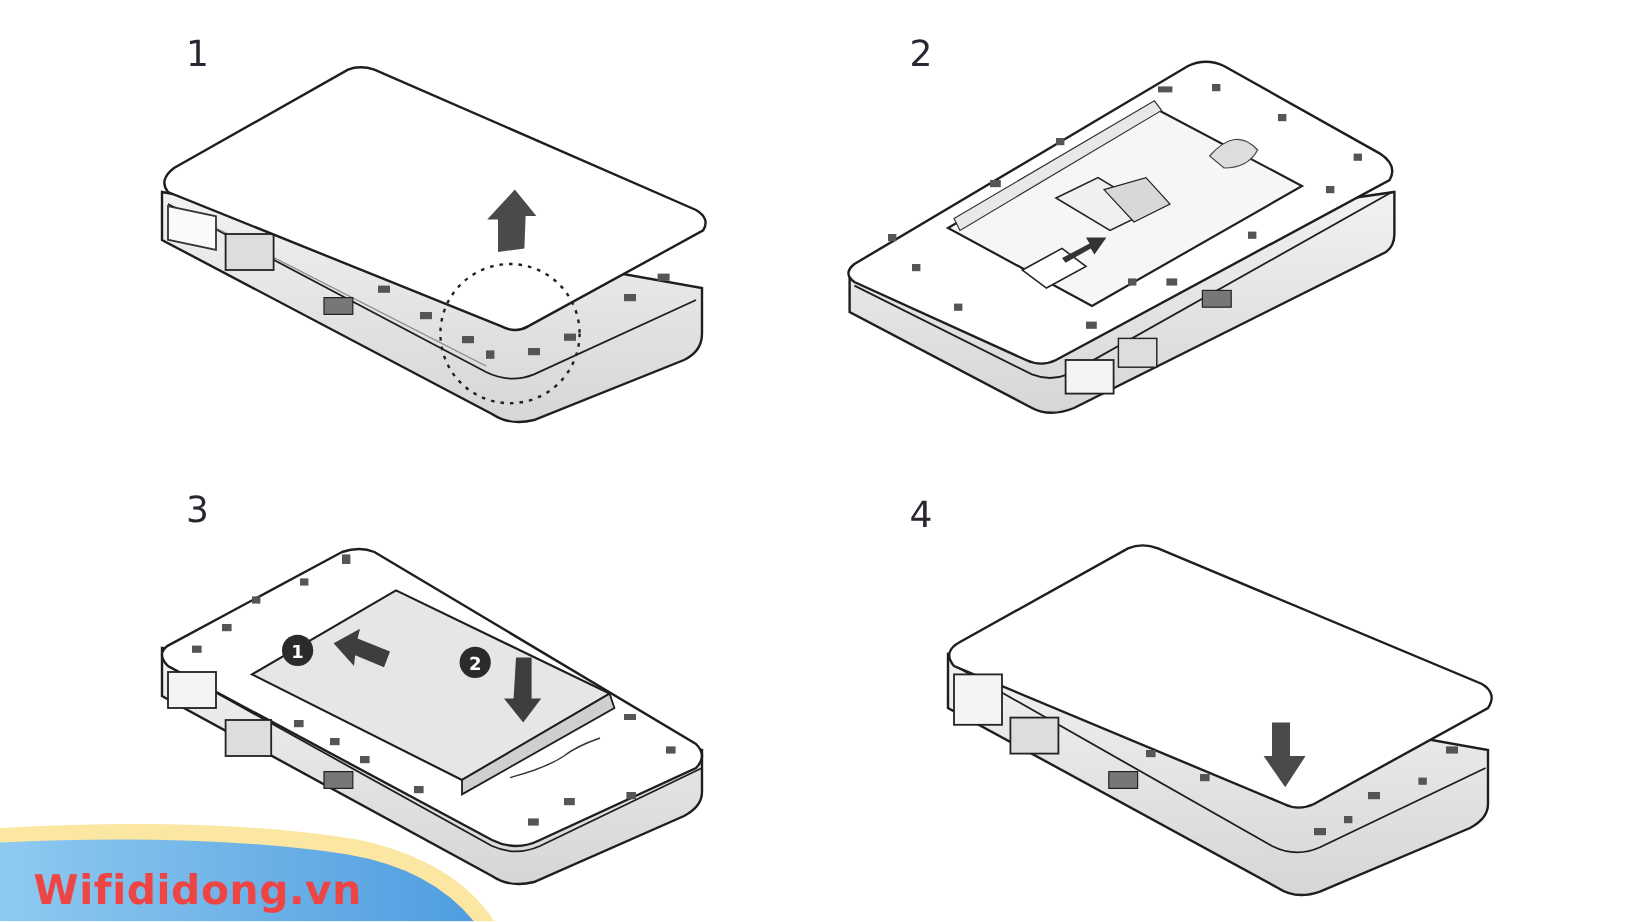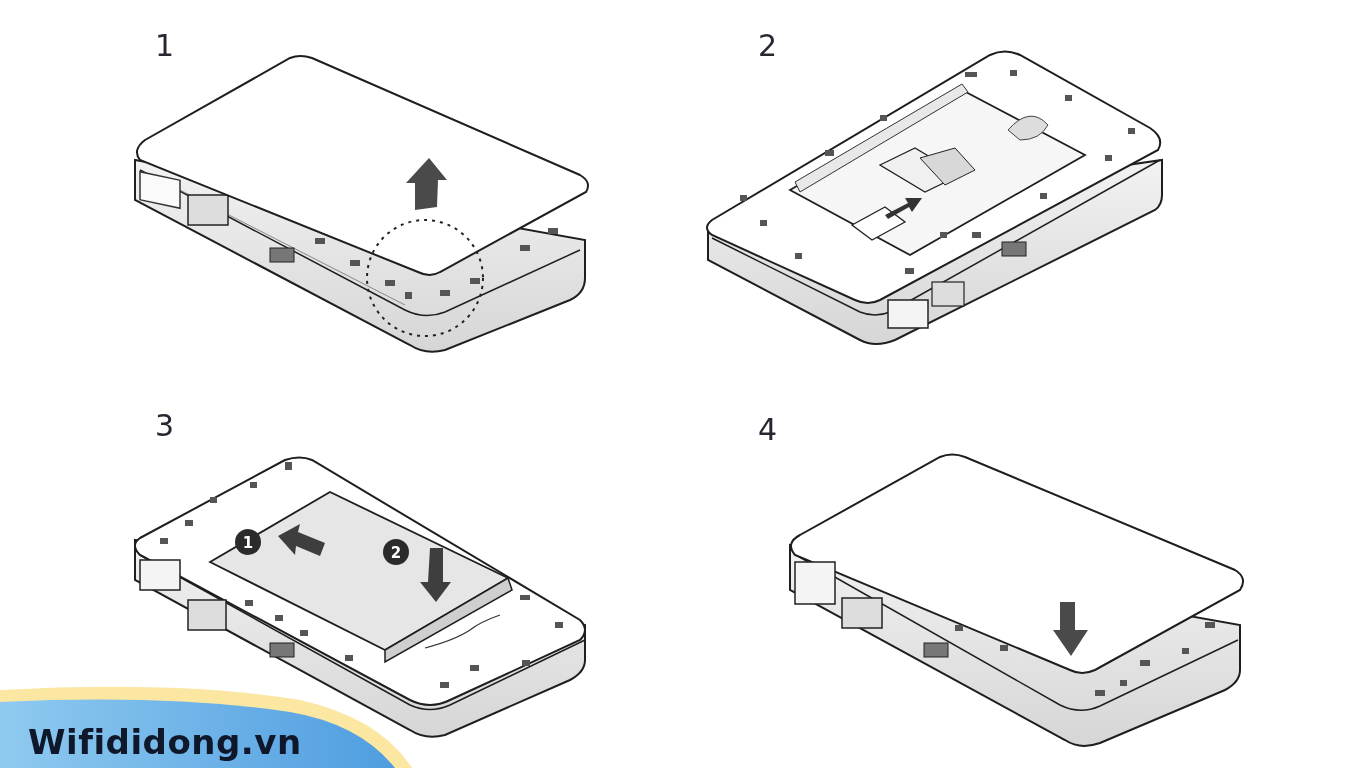--- a/index.html
+++ b/index.html
@@ -13,21 +13,21 @@
     font-size: 30px; color: #2a2530; font-weight: normal;
   }
   svg.panel { position: absolute; left: 0; top: 0; }
   .watermark {
     position: absolute; left: 0; top: 0; width: 420px; height: 768px;
     pointer-events: none;
   }
   .wm-text {
     position: absolute; left: 28px; top: 722px;
     font-family: "DejaVu Sans", sans-serif; font-weight: bold;
-    font-size: 34px; color: #0f172a; letter-spacing: 0.5px;
+    font-size: 34px; color: #ef4444; letter-spacing: 0.5px;
   }
 </style>
 </head>
 <body>
 
 <div class="step-num" style="left:155px;top:28px;">1</div>
 <div class="step-num" style="left:758px;top:28px;">2</div>
 <div class="step-num" style="left:155px;top:408px;">3</div>
 <div class="step-num" style="left:758px;top:412px;">4</div>
 

